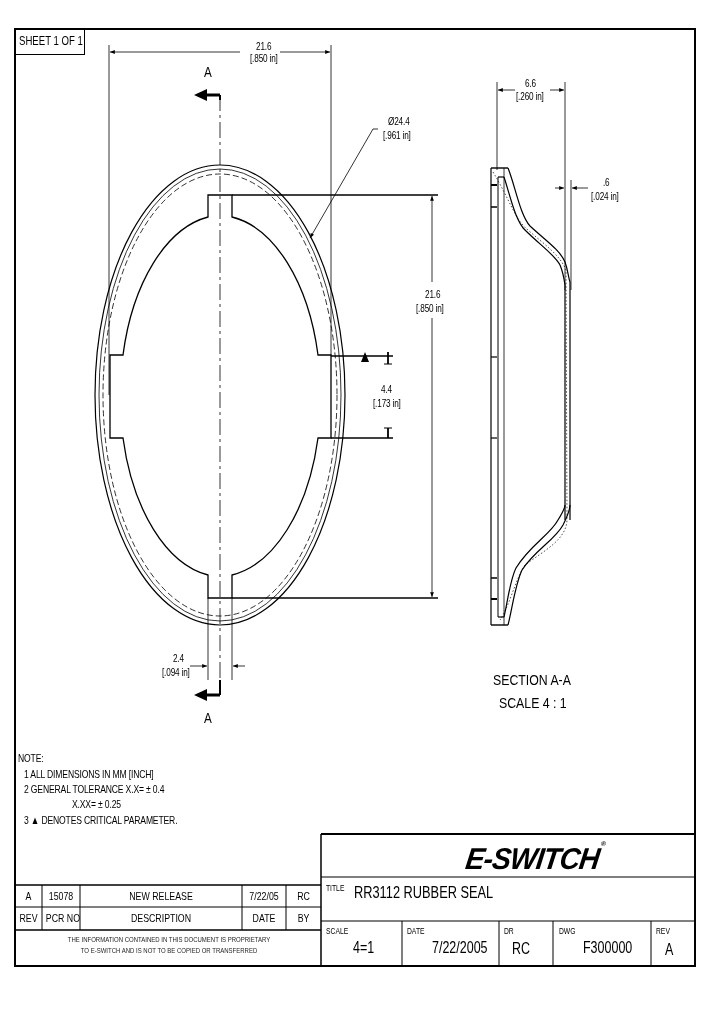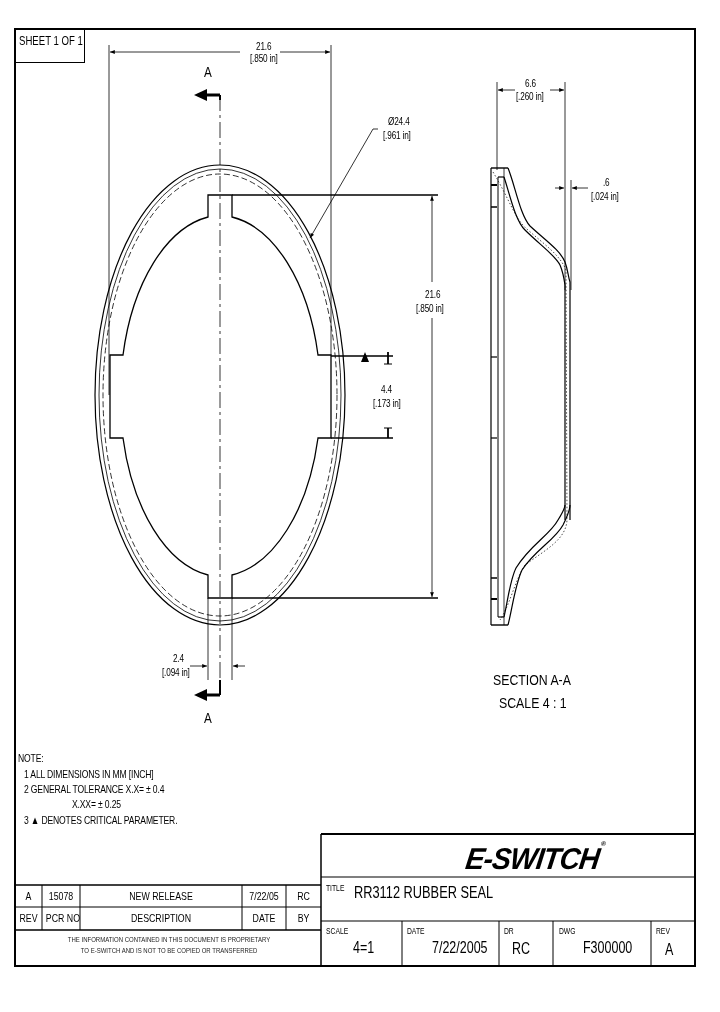--- a/index.html
+++ b/index.html
@@ -4,21 +4,21 @@
 <style>
   html, body { margin:0; padding:0; background:#ffffff; }
   body { width:720px; height:1012px; position:relative; overflow:hidden;
          font-family:"Liberation Sans", sans-serif; color:#000; }
   .abs { position:absolute; }
   svg.drawing { position:absolute; left:0; top:0; }
   .t { position:absolute; white-space:nowrap; font-size:11px; line-height:12px;
        transform:scaleX(0.78); transform-origin:left top; letter-spacing:-0.2px; }
   .tc { position:absolute; white-space:nowrap; font-size:11px; line-height:12px;
         text-align:center; transform:scaleX(0.8); }
-  .sheet-box { left:15px; top:29px; width:70px; height:34px; border-right:1.5px solid #000;
+  .sheet-box { left:15px; top:29px; width:70px; height:26px; border-right:1.5px solid #000;
                border-bottom:1.5px solid #000; box-sizing:border-box; }
   .sheet-box span { position:absolute; left:4px; top:5px; font-size:12px; transform:scaleX(0.8);
                     transform-origin:left top; white-space:nowrap; }
   .dimtxt { font-size:10.5px; }
   .section { font-size:15px; line-height:18px; transform:scaleX(0.82); transform-origin:left top; }
   .logo { position:absolute; left:468px; top:842px; font-family:"Liberation Sans", sans-serif;
           font-weight:bold; font-style:italic; font-size:30px; letter-spacing:-1px;
           transform:scaleX(0.95) skewX(-8deg); transform-origin:left top; }
   .logo sup { font-size:7px; font-style:normal; vertical-align:top; position:relative; top:-2px; }
   .tb-label { font-size:9px; transform:scaleX(0.75); transform-origin:left top; position:absolute; white-space:nowrap; }

